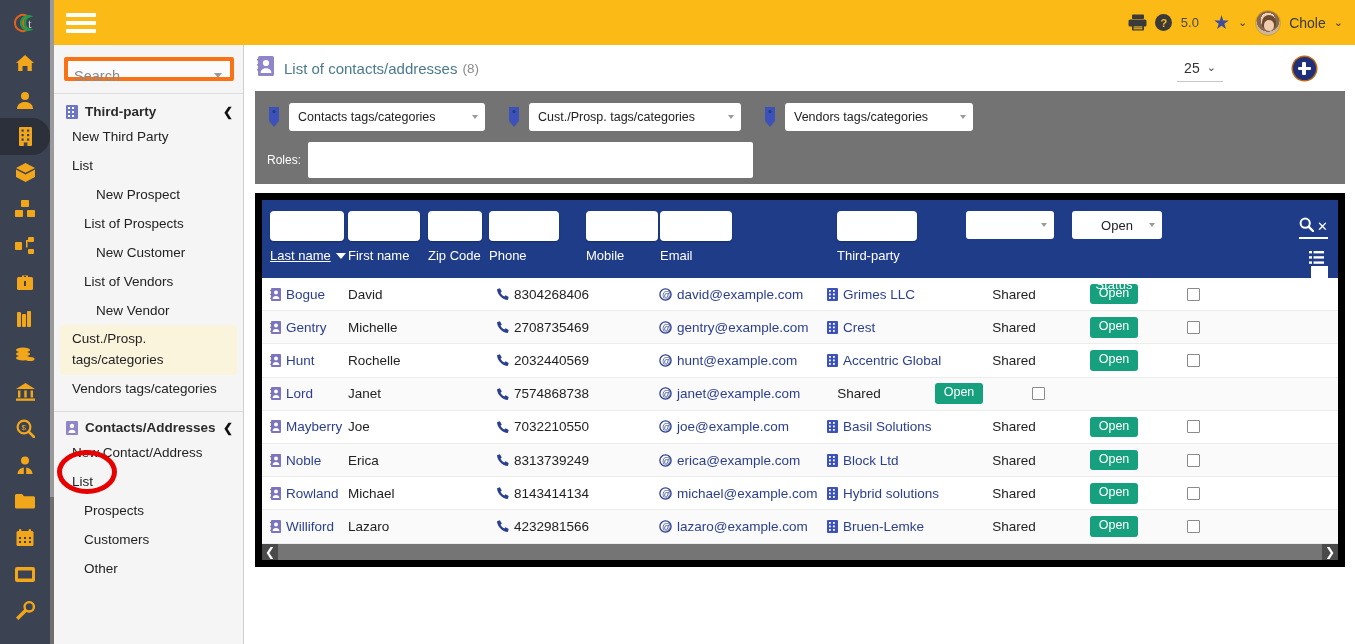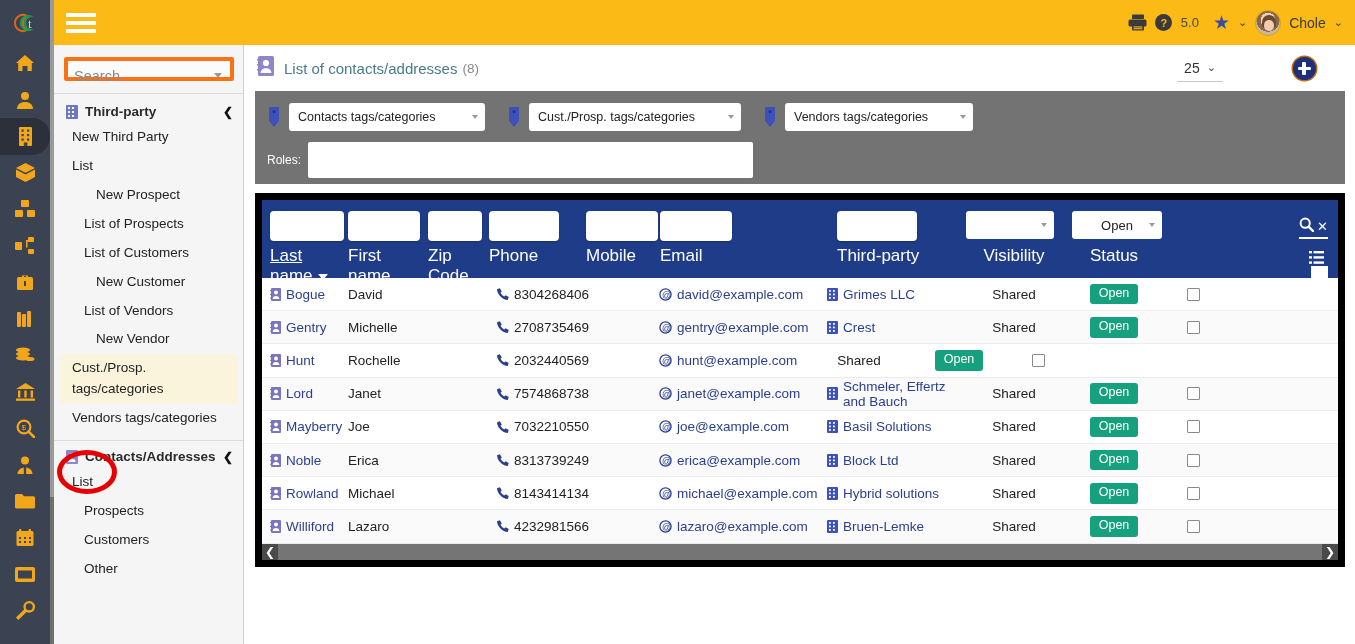--- a/index.html
+++ b/index.html
@@ -148,21 +148,21 @@
   
   .table-wrap { margin: 9px 10px 0 10px; border: 7px solid #000000; position: relative; }
   .thead { background: #1f3c88; position: relative; height: 78px; }
   .th-inputs { display: flex; align-items: flex-start; padding-top: 11px; }
   .th-labels { display: flex; align-items: flex-start; padding-top: 5px; }
   .thin { background: #fff; border: 0; border-radius: 4px; height: 30px; outline: none;
           font-family: "Liberation Sans", sans-serif; font-size: 13px; padding: 0 6px;
           box-shadow: 0 1px 2px rgba(0,0,0,.25); }
   .thsel { background: #fff; border-radius: 3px; height: 28px; position: relative;
            display: flex; align-items: center; font-size: 13px; color: #222; padding-left: 9px; }
-  .th-lbl { color: #fff; font-size: 17px; }
+  .th-lbl { color: #fff; font-size: 13px; margin-top: 31px; }
   .th-lbl.sorted { color: #fff; text-decoration: underline; }
   .sort-caret { display: inline-block; margin-left: 5px; width: 0; height: 0;
                 border-left: 5px solid transparent; border-right: 5px solid transparent;
                 border-top: 6px solid #fff; vertical-align: middle; }
 
   .col-last   { width: 86px; }
   .col-first  { width: 80px; }
   .col-zip    { width: 61px; }
   .col-phone  { width: 85px; }
   .col-mobile { width: 80px; }
@@ -433,40 +433,40 @@
             </g>
           </svg>
       </span>
       <span>Third-party</span>
       <span class="mh-arrow">❮</span>
     </div>
     <div class="menu-link">New Third Party</div>
     <div class="menu-link">List</div>
     <div class="menu-link lvl3">New Prospect</div>
     <div class="menu-link lvl2">List of Prospects</div>
-    <div class="menu-link lvl2">List of Customers</div>
     <div class="menu-link lvl3">New Customer</div>
     <div class="menu-link lvl2">List of Vendors</div>
     <div class="menu-link lvl3">New Vendor</div>
     <div class="menu-link sel">Cust./Prosp. tags/categories</div>
     <div class="menu-link">Vendors tags/categories</div>
 
     <div class="menu-divider"></div>
 
     <div class="menu-head">
       <span class="mh-ico">
         <svg width="12" height="14" viewBox="0 0 12 14">
             <rect width="12" height="14" rx="1" fill="#8f86c9"></rect>
             <circle cx="6" cy="5" r="2.2" fill="#fff"></circle>
             <path d="M2.4 12c0-2 1.6-3.2 3.6-3.2S9.6 10 9.6 12z" fill="#fff"></path>
           </svg>
       </span>
       <span>Contacts/Addresses</span>
       <span class="mh-arrow">❮</span>
     </div>
+    <div class="menu-link">New Contact/Address</div>
     <div class="menu-link">List</div>
     <div class="menu-link lvl2">Prospects</div>
     <div class="menu-link lvl2">Customers</div>
     <div class="menu-link lvl2">Other</div>
 
   </div>
 
   <div class="annot"></div>
 
   <div class="main">
@@ -789,88 +789,88 @@
             </div>
           <div class="cell col-email mail-cell">
             <span class="c-ico">
                 <svg width="13" height="13" viewBox="0 0 13 13" fill="none">
                   <circle cx="6.5" cy="6.5" r="5.6" stroke="#2b3f8f" stroke-width="1.3"></circle>
                   <text x="3.1" y="9.6" font-size="9" fill="#2b3f8f" font-family="Liberation Sans, sans-serif">@</text>
                 </svg>
               </span>
             <span class="link">hunt@example.com</span>
           </div>
-          <div class="cell col-vis ctr">
-              <span>Shared</span>
-            </div>
-          <div class="cell col-stat ctr">
-              <span class="badge">Open</span>
-            </div>
-          <div class="cell col-act ctr">
-              <span class="cb"></span>
-            </div>
-        </div>
-
-        <div class="row alt">
-          <div class="cell col-last" style="padding-left:8px">
-            <span class="c-ico">
-                <svg width="11" height="13" viewBox="0 0 11 13">
-                  <rect x="1" width="10" height="13" rx="1" fill="#7b74bf"></rect>
-                  <circle cx="6" cy="4.4" r="2" fill="#fff"></circle>
-                  <path d="M2.6 11c0-1.9 1.5-3 3.4-3s3.4 1.1 3.4 3z" fill="#fff"></path>
-                  <g fill="#7b74bf">
-                    <rect x="0" y="2" width="1.6" height="1.1"></rect>
-                    <rect x="0" y="5.8" width="1.6" height="1.1"></rect>
-                    <rect x="0" y="9.6" width="1.6" height="1.1"></rect>
-                  </g>
-                </svg>
-              </span>
-            <span class="link">Lord</span>
-          </div>
-          <div class="cell col-first">
-              <span>Janet</span>
-            </div>
-          <div class="cell col-zip">
-              <span></span>
-            </div>
-          <div class="cell col-phone phone-cell">
-            <span class="c-ico">
-                <svg width="12" height="12" viewBox="0 0 12 12" fill="#2b3f8f">
-                  <path d="M8.6 7.2 7.3 8.5A8 8 0 0 1 3.5 4.7L4.8 3.4 2.9.3 0 1.2C.3 6.5 5.5 11.7 10.8 12l.9-2.9z"></path>
-                </svg>
-              </span>
-            <span>7574868738</span>
-          </div>
-          <div class="cell col-mobile" style="padding-left:12px">
-              <span></span>
-            </div>
-          <div class="cell col-email mail-cell">
-            <span class="c-ico">
-                <svg width="13" height="13" viewBox="0 0 13 13" fill="none">
-                  <circle cx="6.5" cy="6.5" r="5.6" stroke="#2b3f8f" stroke-width="1.3"></circle>
-                  <text x="3.1" y="9.6" font-size="9" fill="#2b3f8f" font-family="Liberation Sans, sans-serif">@</text>
-                </svg>
-              </span>
-            <span class="link">janet@example.com</span>
-          </div>
           <div class="cell col-tp" style="padding-left:18px">
             <span class="c-ico">
                 <svg width="11" height="13" viewBox="0 0 11 13">
                   <rect width="11" height="13" rx="1" fill="#3d52b8"></rect>
                   <g fill="#fff">
                     <rect x="2" y="2" width="1.8" height="1.8"></rect>
                     <rect x="6" y="2" width="1.8" height="1.8"></rect>
                     <rect x="2" y="5.5" width="1.8" height="1.8"></rect>
                     <rect x="6" y="5.5" width="1.8" height="1.8"></rect>
                     <rect x="2" y="9" width="1.8" height="1.8"></rect>
                     <rect x="6" y="9" width="1.8" height="1.8"></rect>
                   </g>
                 </svg>
               </span>
-            <span class="link">Schmeler, Effertz and Bauch</span>
+            <span class="link">Accentric Global</span>
+          </div>
+          <div class="cell col-vis ctr">
+              <span>Shared</span>
+            </div>
+          <div class="cell col-stat ctr">
+              <span class="badge">Open</span>
+            </div>
+          <div class="cell col-act ctr">
+              <span class="cb"></span>
+            </div>
+        </div>
+
+        <div class="row alt">
+          <div class="cell col-last" style="padding-left:8px">
+            <span class="c-ico">
+                <svg width="11" height="13" viewBox="0 0 11 13">
+                  <rect x="1" width="10" height="13" rx="1" fill="#7b74bf"></rect>
+                  <circle cx="6" cy="4.4" r="2" fill="#fff"></circle>
+                  <path d="M2.6 11c0-1.9 1.5-3 3.4-3s3.4 1.1 3.4 3z" fill="#fff"></path>
+                  <g fill="#7b74bf">
+                    <rect x="0" y="2" width="1.6" height="1.1"></rect>
+                    <rect x="0" y="5.8" width="1.6" height="1.1"></rect>
+                    <rect x="0" y="9.6" width="1.6" height="1.1"></rect>
+                  </g>
+                </svg>
+              </span>
+            <span class="link">Lord</span>
+          </div>
+          <div class="cell col-first">
+              <span>Janet</span>
+            </div>
+          <div class="cell col-zip">
+              <span></span>
+            </div>
+          <div class="cell col-phone phone-cell">
+            <span class="c-ico">
+                <svg width="12" height="12" viewBox="0 0 12 12" fill="#2b3f8f">
+                  <path d="M8.6 7.2 7.3 8.5A8 8 0 0 1 3.5 4.7L4.8 3.4 2.9.3 0 1.2C.3 6.5 5.5 11.7 10.8 12l.9-2.9z"></path>
+                </svg>
+              </span>
+            <span>7574868738</span>
+          </div>
+          <div class="cell col-mobile" style="padding-left:12px">
+              <span></span>
+            </div>
+          <div class="cell col-email mail-cell">
+            <span class="c-ico">
+                <svg width="13" height="13" viewBox="0 0 13 13" fill="none">
+                  <circle cx="6.5" cy="6.5" r="5.6" stroke="#2b3f8f" stroke-width="1.3"></circle>
+                  <text x="3.1" y="9.6" font-size="9" fill="#2b3f8f" font-family="Liberation Sans, sans-serif">@</text>
+                </svg>
+              </span>
+            <span class="link">janet@example.com</span>
           </div>
           <div class="cell col-vis ctr">
               <span>Shared</span>
             </div>
           <div class="cell col-stat ctr">
               <span class="badge">Open</span>
             </div>
           <div class="cell col-act ctr">
               <span class="cb"></span>
             </div>

